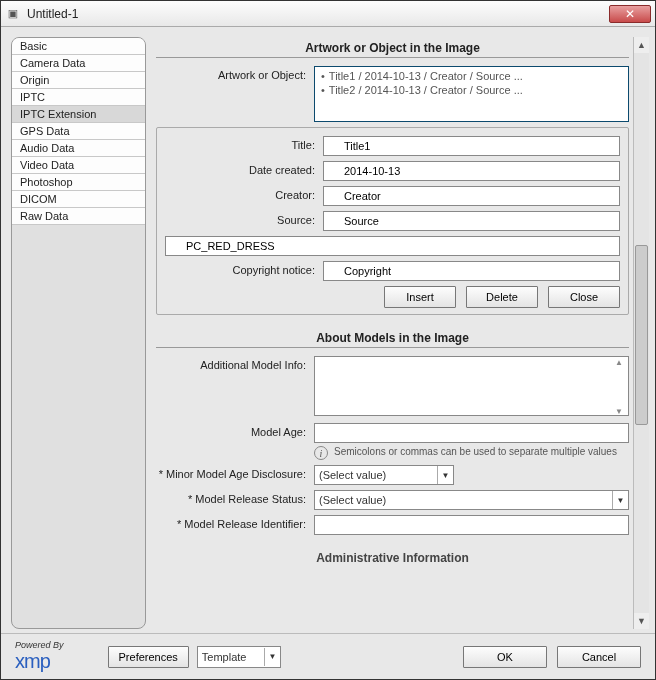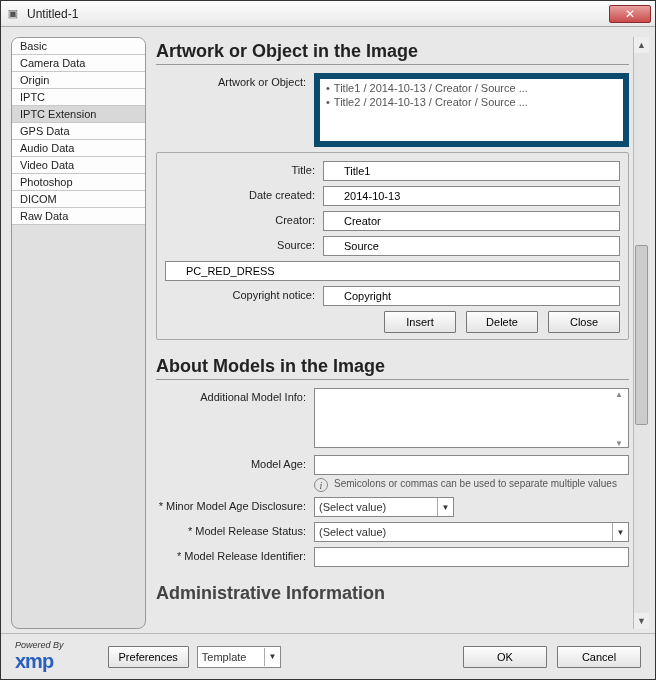--- a/index.html
+++ b/index.html
@@ -14,27 +14,27 @@
 .sidebar { width: 135px; border: 1px solid #999; background: #e0e0e0; border-radius: 8px; overflow: hidden; }
 .sidebar-item { padding: 2px 8px; border-bottom: 1px solid #c8c8c8; cursor: pointer; color: #222; background: #fdfdfd; }
 .sidebar-item.selected { background: #d8d8d8; }
 .content { flex: 1; display: flex; overflow: hidden; }
 .scroll-area { flex: 1; overflow-y: auto; padding-right: 4px; }
 .scrollbar { width: 16px; background: #e4e4e4; border-left: 1px solid #bbb; position: relative; }
 .scroll-arrow { height: 16px; display: flex; align-items: center; justify-content: center; color: #555; font-size: 9px; cursor: pointer; background: #eee; }
 .scroll-thumb { position: absolute; left: 1px; right: 1px; background: #ccc; border: 1px solid #999; border-radius: 2px; }
 
 .section { margin-bottom: 12px; }
-.section-title { font-weight: bold; font-size: 18px; color: #222; padding: 4px 0 2px 0; border-bottom: 1px solid #999; margin-bottom: 8px; }
+.section-title { font-weight: bold; font-size: 12px; color: #222; padding: 4px 0 2px 0; border-bottom: 1px solid #999; margin-bottom: 8px; text-align: center; }
 
 .row { display: flex; align-items: flex-start; margin-bottom: 5px; }
 .label { width: 158px; text-align: right; padding-right: 8px; color: #222; padding-top: 3px; font-size: 11px; }
 .field { flex: 1; }
 
-.artwork-list { border: 6px solid #0c4a6e; background: #fff; height: 74px; padding: 2px 4px; overflow: hidden; }
+.artwork-list { border: 1px solid #0c4a6e; background: #fff; height: 56px; padding: 2px 4px; overflow: hidden; }
 .artwork-list .item { padding: 1px 2px; color: #555; font-size: 11px; white-space: nowrap; overflow: hidden; text-overflow: ellipsis; cursor: pointer; }
 .artwork-list .bullet { color: #555; margin-right: 4px; }
 
 .subform { border: 1px solid #aaa; padding: 8px 8px 6px 8px; border-radius: 2px; }
 
 input.text { width: 100%; height: 20px; border: 1px solid #888; padding: 1px 20px; font-family: inherit; font-size: 11px; background: #fff; }
 textarea.text { width: 100%; height: 60px; border: 1px solid #888; padding: 2px 4px; font-family: inherit; font-size: 11px; background: #fff; resize: none; }
 .textarea-wrap { position: relative; }
 .textarea-wrap .mini-arrows { position: absolute; right: 2px; top: 2px; bottom: 2px; width: 12px; display: flex; flex-direction: column; justify-content: space-between; color: #888; font-size: 8px; }
 
@@ -43,21 +43,21 @@
 .select .sel-arrow { width: 16px; height: 18px; border-left: 1px solid #aaa; display: flex; align-items: center; justify-content: center; font-size: 8px; color: #333; }
 
 .btn { height: 22px; min-width: 72px; padding: 0 10px; border: 1px solid #777; background: linear-gradient(#fdfdfd,#e4e4e4); border-radius: 1px; cursor: pointer; font-family: inherit; font-size: 11px; display: inline-flex; align-items: center; justify-content: center; }
 .btn-row { display: flex; gap: 10px; justify-content: flex-end; margin-top: 4px; }
 
 .hint { display: flex; align-items: flex-start; gap: 6px; color: #555; font-size: 10px; margin-top: 3px; }
 .hint-icon { width: 14px; height: 14px; border-radius: 50%; border: 1px solid #888; display: inline-flex; align-items: center; justify-content: center; font-style: italic; font-family: Georgia, serif; font-size: 10px; color: #555; }
 
 .footer { height: 46px; display: flex; align-items: center; padding: 0 14px; border-top: 1px solid #bbb; background: #e8e8e8; }
 .powered { font-size: 9px; color: #333; line-height: 1; margin-right: 4px; font-style: italic; }
-.xmp-logo { font-weight: bold; color: #2a5fbf; font-size: 20px; letter-spacing: -1px; }
+.xmp-logo { font-weight: normal; color: #2a5fbf; font-size: 20px; letter-spacing: -1px; }
 .footer-spacer { flex: 1; }
 .footer-left-btns { display: flex; gap: 8px; margin-left: 40px; }
 .footer-right-btns { display: flex; gap: 10px; }
 </style>
 </head>
 <body>
 
 <div class="window">
   <div class="titlebar">
     <span class="titlebar-icon">▣</span>

